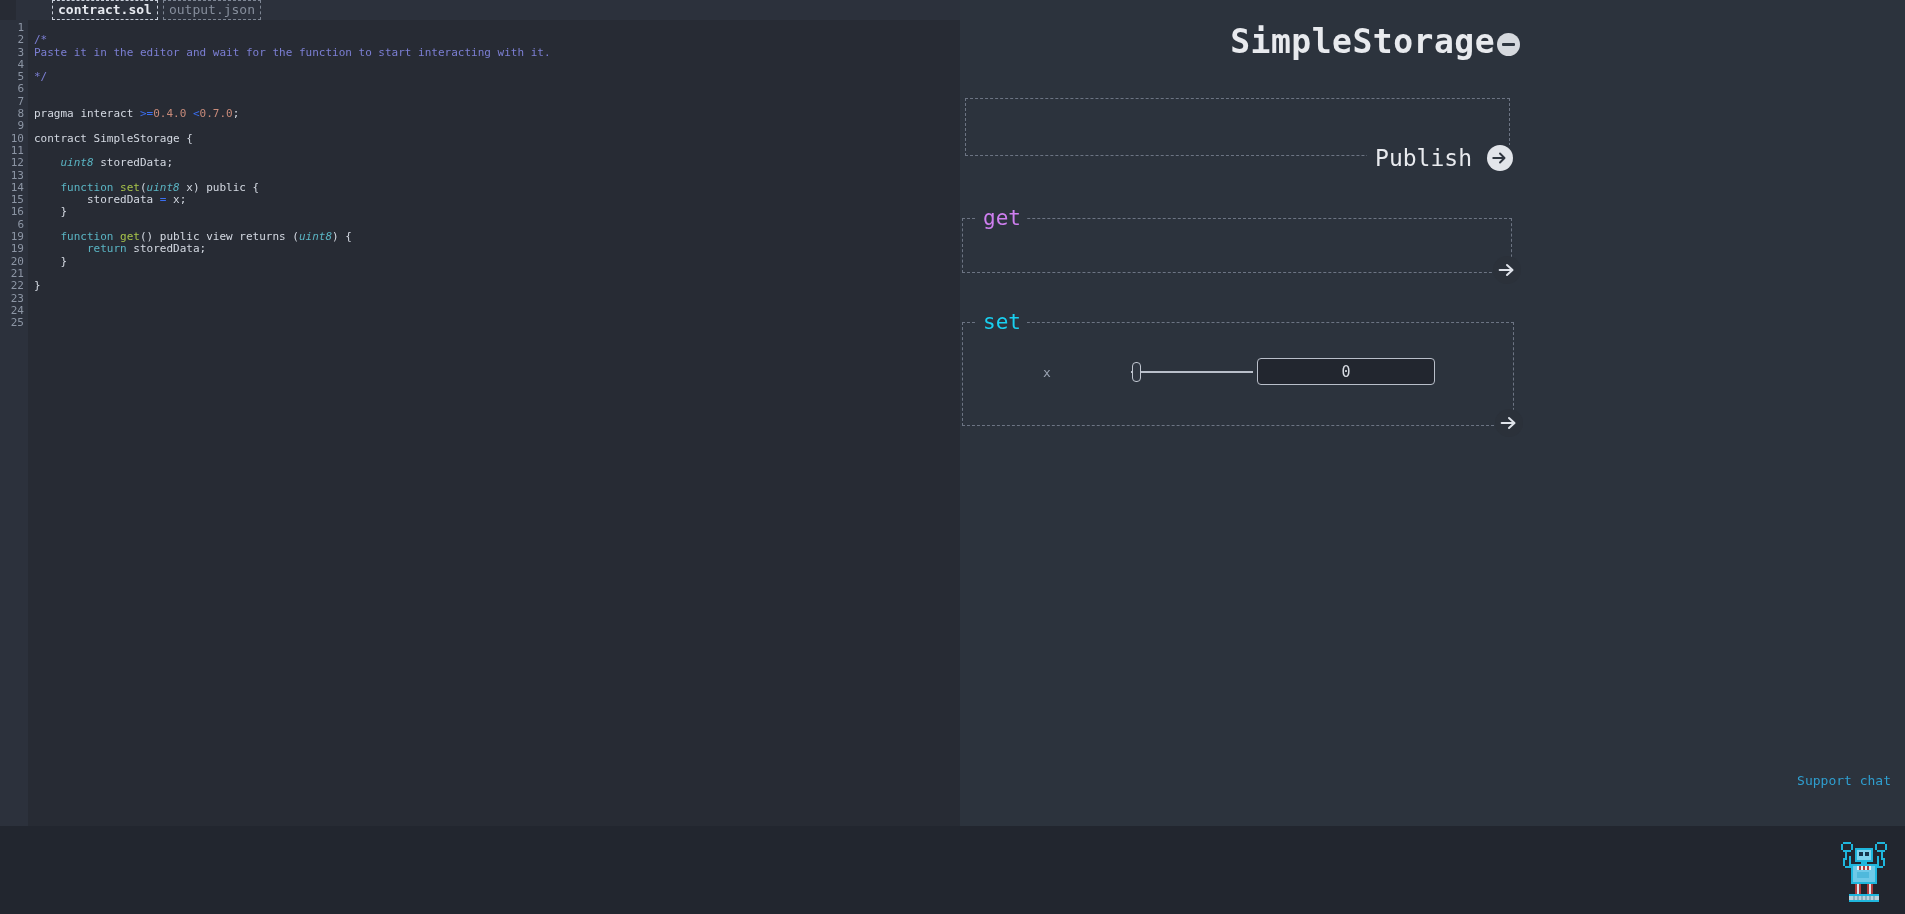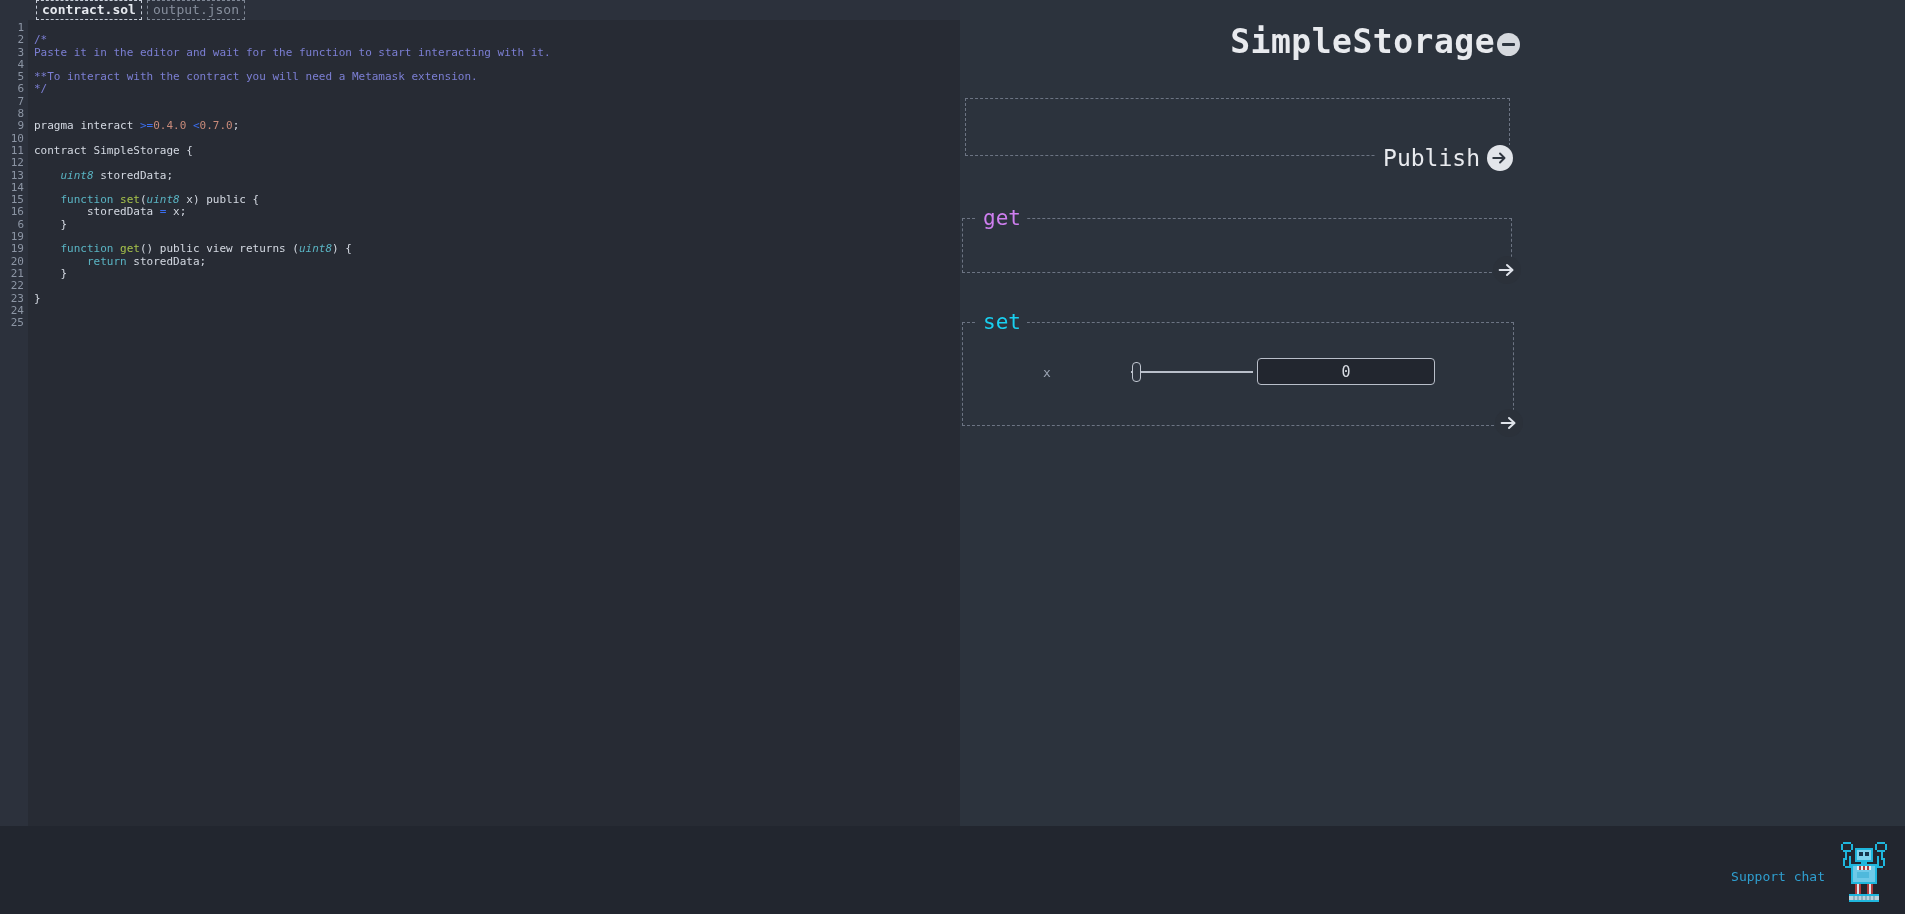--- a/index.html
+++ b/index.html
@@ -28,21 +28,21 @@
     left: 0;
     top: 0;
     width: 960px;
     height: 826px;
     background: #272b34;
     overflow: hidden;
   }
 
   #tabbar {
     position: absolute;
-    left: 0; top: 0;
+    left: 16px; top: 0;
     width: 960px;
     height: 20px;
     background: #2c313c;
     display: flex;
     align-items: center;
     padding-left: 36px;
     box-sizing: border-box;
   }
   .tab {
     font-family: "DejaVu Sans Mono", monospace;
@@ -173,21 +173,21 @@
     top: 98px;
     width: 545px;
     height: 58px;
   }
   #publish-action {
     position: absolute;
     right: -4px;
     bottom: -16px;
     display: flex;
     align-items: flex-end;
-    gap: 7px;
+    gap: 15px;
     background: #2c333d;
     padding-left: 8px;
     cursor: pointer;
   }
   #publish-label {
     font-family: "DejaVu Sans Mono", monospace;
     font-size: 23px;
     color: #e8eaee;
     white-space: nowrap;
   }
@@ -297,22 +297,23 @@
     padding: 0;
   }
 
   
   #support-chat {
     position: absolute;
     right: 14px;
     bottom: 8px;
     display: flex;
     align-items: flex-end;
-    gap: 12px;
+    gap: 28px;
     cursor: pointer;
+    flex-direction: column;
   }
   #support-chat-label {
     font-family: "DejaVu Sans Mono", monospace;
     font-size: 13px;
     color: #2f9fd0;
     margin-bottom: 22px;
     white-space: nowrap;
   }
   #support-bot { width: 54px; height: 68px; display:block; }
 </style>
@@ -355,21 +356,20 @@
         <span class="ln">23</span>
         <span class="ln">24</span>
         <span class="ln">25</span>
       </div>
 
       <div id="code-lines">
         <span class="cl">&nbsp;</span>
         <span class="cl"><span class="tok-comment">/*</span></span>
         <span class="cl"><span class="tok-comment">Paste it in the editor and wait for the function to start interacting with it.</span></span>
         <span class="cl">&nbsp;</span>
-        <span class="cl"><span class="tok-comment">**To interact with the contract you will need a Metamask extension.</span></span>
         <span class="cl"><span class="tok-comment">*/</span></span>
         <span class="cl">&nbsp;</span>
         <span class="cl">&nbsp;</span>
         <span class="cl"><span class="tok-plain">pragma</span>&nbsp;<span class="tok-plain">interact</span>&nbsp;<span class="tok-op">&gt;=</span><span class="tok-num">0.4.0</span>&nbsp;<span class="tok-op">&lt;</span><span class="tok-num">0.7.0</span>;</span>
         <span class="cl">&nbsp;</span>
         <span class="cl"><span class="tok-plain">contract</span>&nbsp;<span class="tok-plain">SimpleStorage</span>&nbsp;{</span>
         <span class="cl">&nbsp;</span>
         <span class="cl">&nbsp;&nbsp;&nbsp;&nbsp;<span class="tok-type">uint8</span>&nbsp;<span class="tok-plain">storedData</span>;</span>
         <span class="cl">&nbsp;</span>
         <span class="cl">&nbsp;&nbsp;&nbsp;&nbsp;<span class="tok-kw">function</span>&nbsp;<span class="tok-fn">set</span>(<span class="tok-type">uint8</span>&nbsp;<span class="tok-plain">x</span>)&nbsp;<span class="tok-plain">public</span>&nbsp;{</span>

